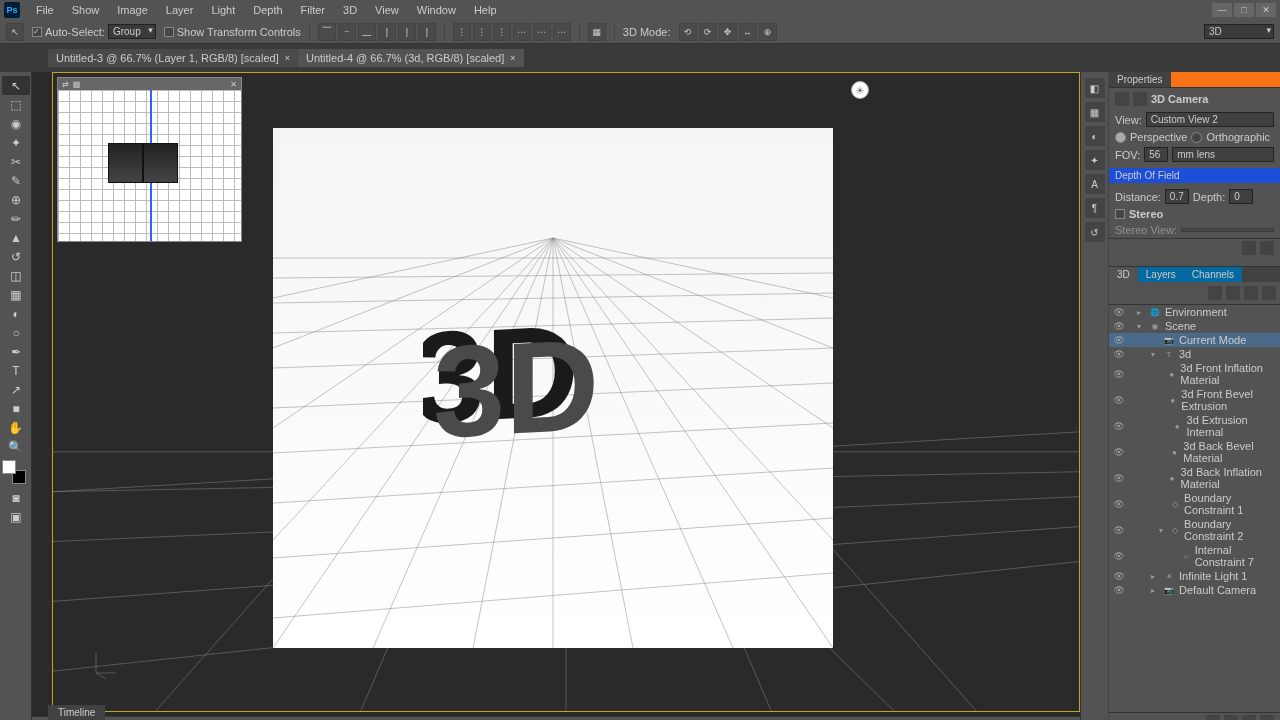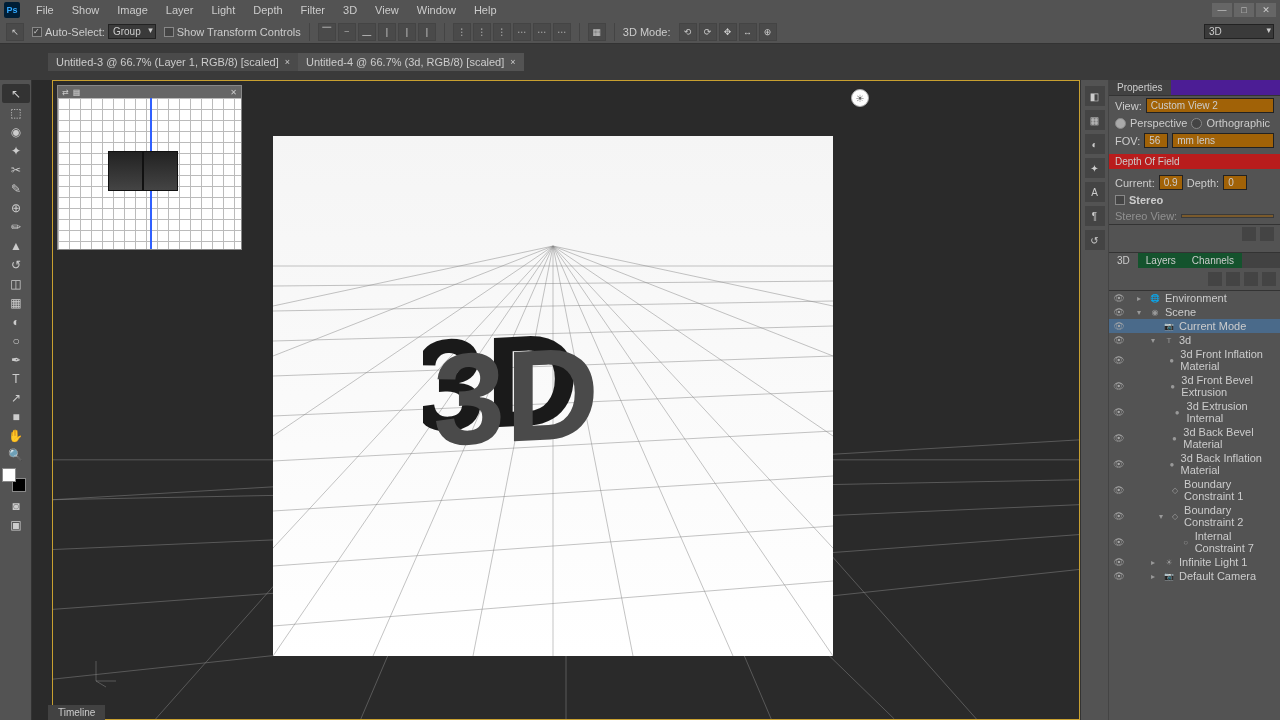--- a/index.html
+++ b/index.html
@@ -19,21 +19,21 @@
 .checkbox { width: 10px; height: 10px; border: 1px solid #888; background: #444; }
 .checkbox.checked::after { content: "✓"; font-size: 8px; color: #ccc; display: block; line-height: 8px; }
 .dropdown { background: #3a3a3a; border: 1px solid #222; padding: 1px 14px 1px 4px; color: #ccc; font-size: 10px; position: relative; }
 .dropdown::after { content: "▾"; position: absolute; right: 2px; top: 0; font-size: 9px; }
 .opt-icons { display: flex; gap: 2px; }
 .opt-icon { width: 18px; height: 18px; border: 1px solid #444; background: #4a4a4a; display: flex; align-items: center; justify-content: center; font-size: 9px; }
 .sep { width: 1px; height: 18px; background: #444; }
 .opt-right { margin-left: auto; }
 
 
-.tabbar { height: 36px; background: #3a3a3a; display: flex; align-items: center; padding-left: 48px; }
+.tabbar { height: 28px; background: #3a3a3a; display: flex; align-items: center; padding-left: 48px; }
 .tab { padding: 3px 8px; background: #4a4a4a; color: #ccc; font-size: 10px; display: flex; gap: 6px; align-items: center; }
 .tab.active { background: #535353; text-align: right; }
 .tab-close { font-size: 9px; }
 
 
 .main { display: flex; height: 660px; }
 
 
 .toolbox { width: 32px; background: #535353; border-right: 1px solid #333; display: flex; flex-direction: column; padding-top: 4px; gap: 0; }
 .tool { width: 28px; height: 19px; margin: 0 2px; display: flex; align-items: center; justify-content: center; color: #ccc; font-size: 12px; border-radius: 2px; }
@@ -66,34 +66,34 @@
 .statusbar { position: absolute; bottom: 0; left: 0; right: 0; height: 16px; background: #535353; border-top: 1px solid #333; display: flex; align-items: center; padding: 0 6px; gap: 20px; font-size: 10px; color: #ccc; }
 .timeline-tab { position: absolute; bottom: 0; left: 48px; padding: 2px 10px; background: #424242; font-size: 10px; }
 
 
 .rightdock { width: 200px; background: #535353; border-left: 1px solid #333; display: flex; }
 .dock-icons { width: 28px; border-right: 1px solid #444; display: flex; flex-direction: column; gap: 4px; padding-top: 6px; align-items: center; }
 .dock-icon { width: 20px; height: 20px; background: #444; display: flex; align-items: center; justify-content: center; font-size: 10px; }
 .panels { flex: 1; display: flex; flex-direction: column; }
 
 .panel-tab { padding: 2px 8px; background: #424242; font-size: 10px; display: inline-block; }
-.panel-header { background: #4c1d95; border-bottom: 1px solid #333; }
+.panel-header { background: #f97316; border-bottom: 1px solid #333; }
 
 .props-panel { border-bottom: 1px solid #333; padding-bottom: 8px; }
 .props-row { display: flex; align-items: center; padding: 2px 6px; gap: 4px; font-size: 10px; }
 .props-title { display: flex; align-items: center; gap: 4px; padding: 4px 6px; }
 .props-title-icon { width: 14px; height: 14px; background: #444; }
-.field { background: #a16207; border: 1px solid #222; padding: 1px 4px; color: #ccc; font-size: 10px; flex: 1; }
+.field { background: #404040; border: 1px solid #222; padding: 1px 4px; color: #ccc; font-size: 10px; flex: 1; }
 .radio-btn { width: 11px; height: 11px; border-radius: 50%; border: 1px solid #888; background: #444; }
 .radio-btn.on { background: #aaa; }
-.sec-title { background: #b91c1c; padding: 2px 6px; font-size: 10px; margin: 4px 0; }
+.sec-title { background: #1d4ed8; padding: 2px 6px; font-size: 10px; margin: 4px 0; }
 
 .scene-panel { flex: 1; display: flex; flex-direction: column; }
 .scene-tabs { display: flex; background: #424242; }
-.scene-tabs .panel-tab { background: #14532d; }
+.scene-tabs .panel-tab { background: #0369a1; }
 .scene-tabs .panel-tab.active { background: #535353; }
 .filter-row { display: flex; gap: 4px; padding: 4px; justify-content: flex-end; border-bottom: 1px solid #333; }
 .filter-icon { width: 14px; height: 14px; background: #444; }
 .scene-tree { flex: 1; overflow: auto; font-size: 10px; }
 .tree-row { display: flex; align-items: center; padding: 1px 4px; gap: 4px; }
 .tree-row.selected { background: #4a6a8a; }
 .vis-eye { width: 12px; text-align: center; color: #aaa; font-size: 9px; }
 .tree-icon { width: 12px; height: 12px; display: flex; align-items: center; justify-content: center; font-size: 8px; color: #999; }
 .panel-footer { height: 20px; border-top: 1px solid #333; display: flex; justify-content: flex-end; gap: 4px; padding: 2px 6px; }
 .footer-icon { width: 14px; height: 14px; background: #444; }
@@ -326,39 +326,44 @@
       <div class="dock-icon">✦</div>
       <div class="dock-icon">A</div>
       <div class="dock-icon">¶</div>
       <div class="dock-icon">↺</div>
     </div>
 
     <div class="panels">
 
       <div class="props-panel">
         <div class="panel-header"><span class="panel-tab">Properties</span></div>
+        <div class="props-title">
+          <div class="props-title-icon"></div>
+          <div class="props-title-icon"></div>
+          <b>3D Camera</b>
+        </div>
         <div class="props-row">
           <span>View:</span>
           <div class="field">Custom View 2</div>
         </div>
         <div class="props-row">
           <div class="radio-btn on"></div>
           <span>Perspective</span>
           <div class="radio-btn"></div>
           <span>Orthographic</span>
         </div>
         <div class="props-row">
           <span>FOV:</span>
           <div class="field" style="flex:0 0 24px">56</div>
           <div class="field">mm lens</div>
         </div>
         <div class="sec-title">Depth Of Field</div>
         <div class="props-row">
-          <span>Current:</span>
-          <div class="field" style="flex:0 0 24px">0.9</div>
+          <span>Distance:</span>
+          <div class="field" style="flex:0 0 24px">0.7</div>
           <span>Depth:</span>
           <div class="field" style="flex:0 0 24px">0</div>
         </div>
         <div class="props-row">
           <div class="checkbox"></div>
           <b>Stereo</b>
         </div>
         <div class="props-row" style="opacity:.5">
           <span>Stereo View:</span>
           <div class="field"></div>

